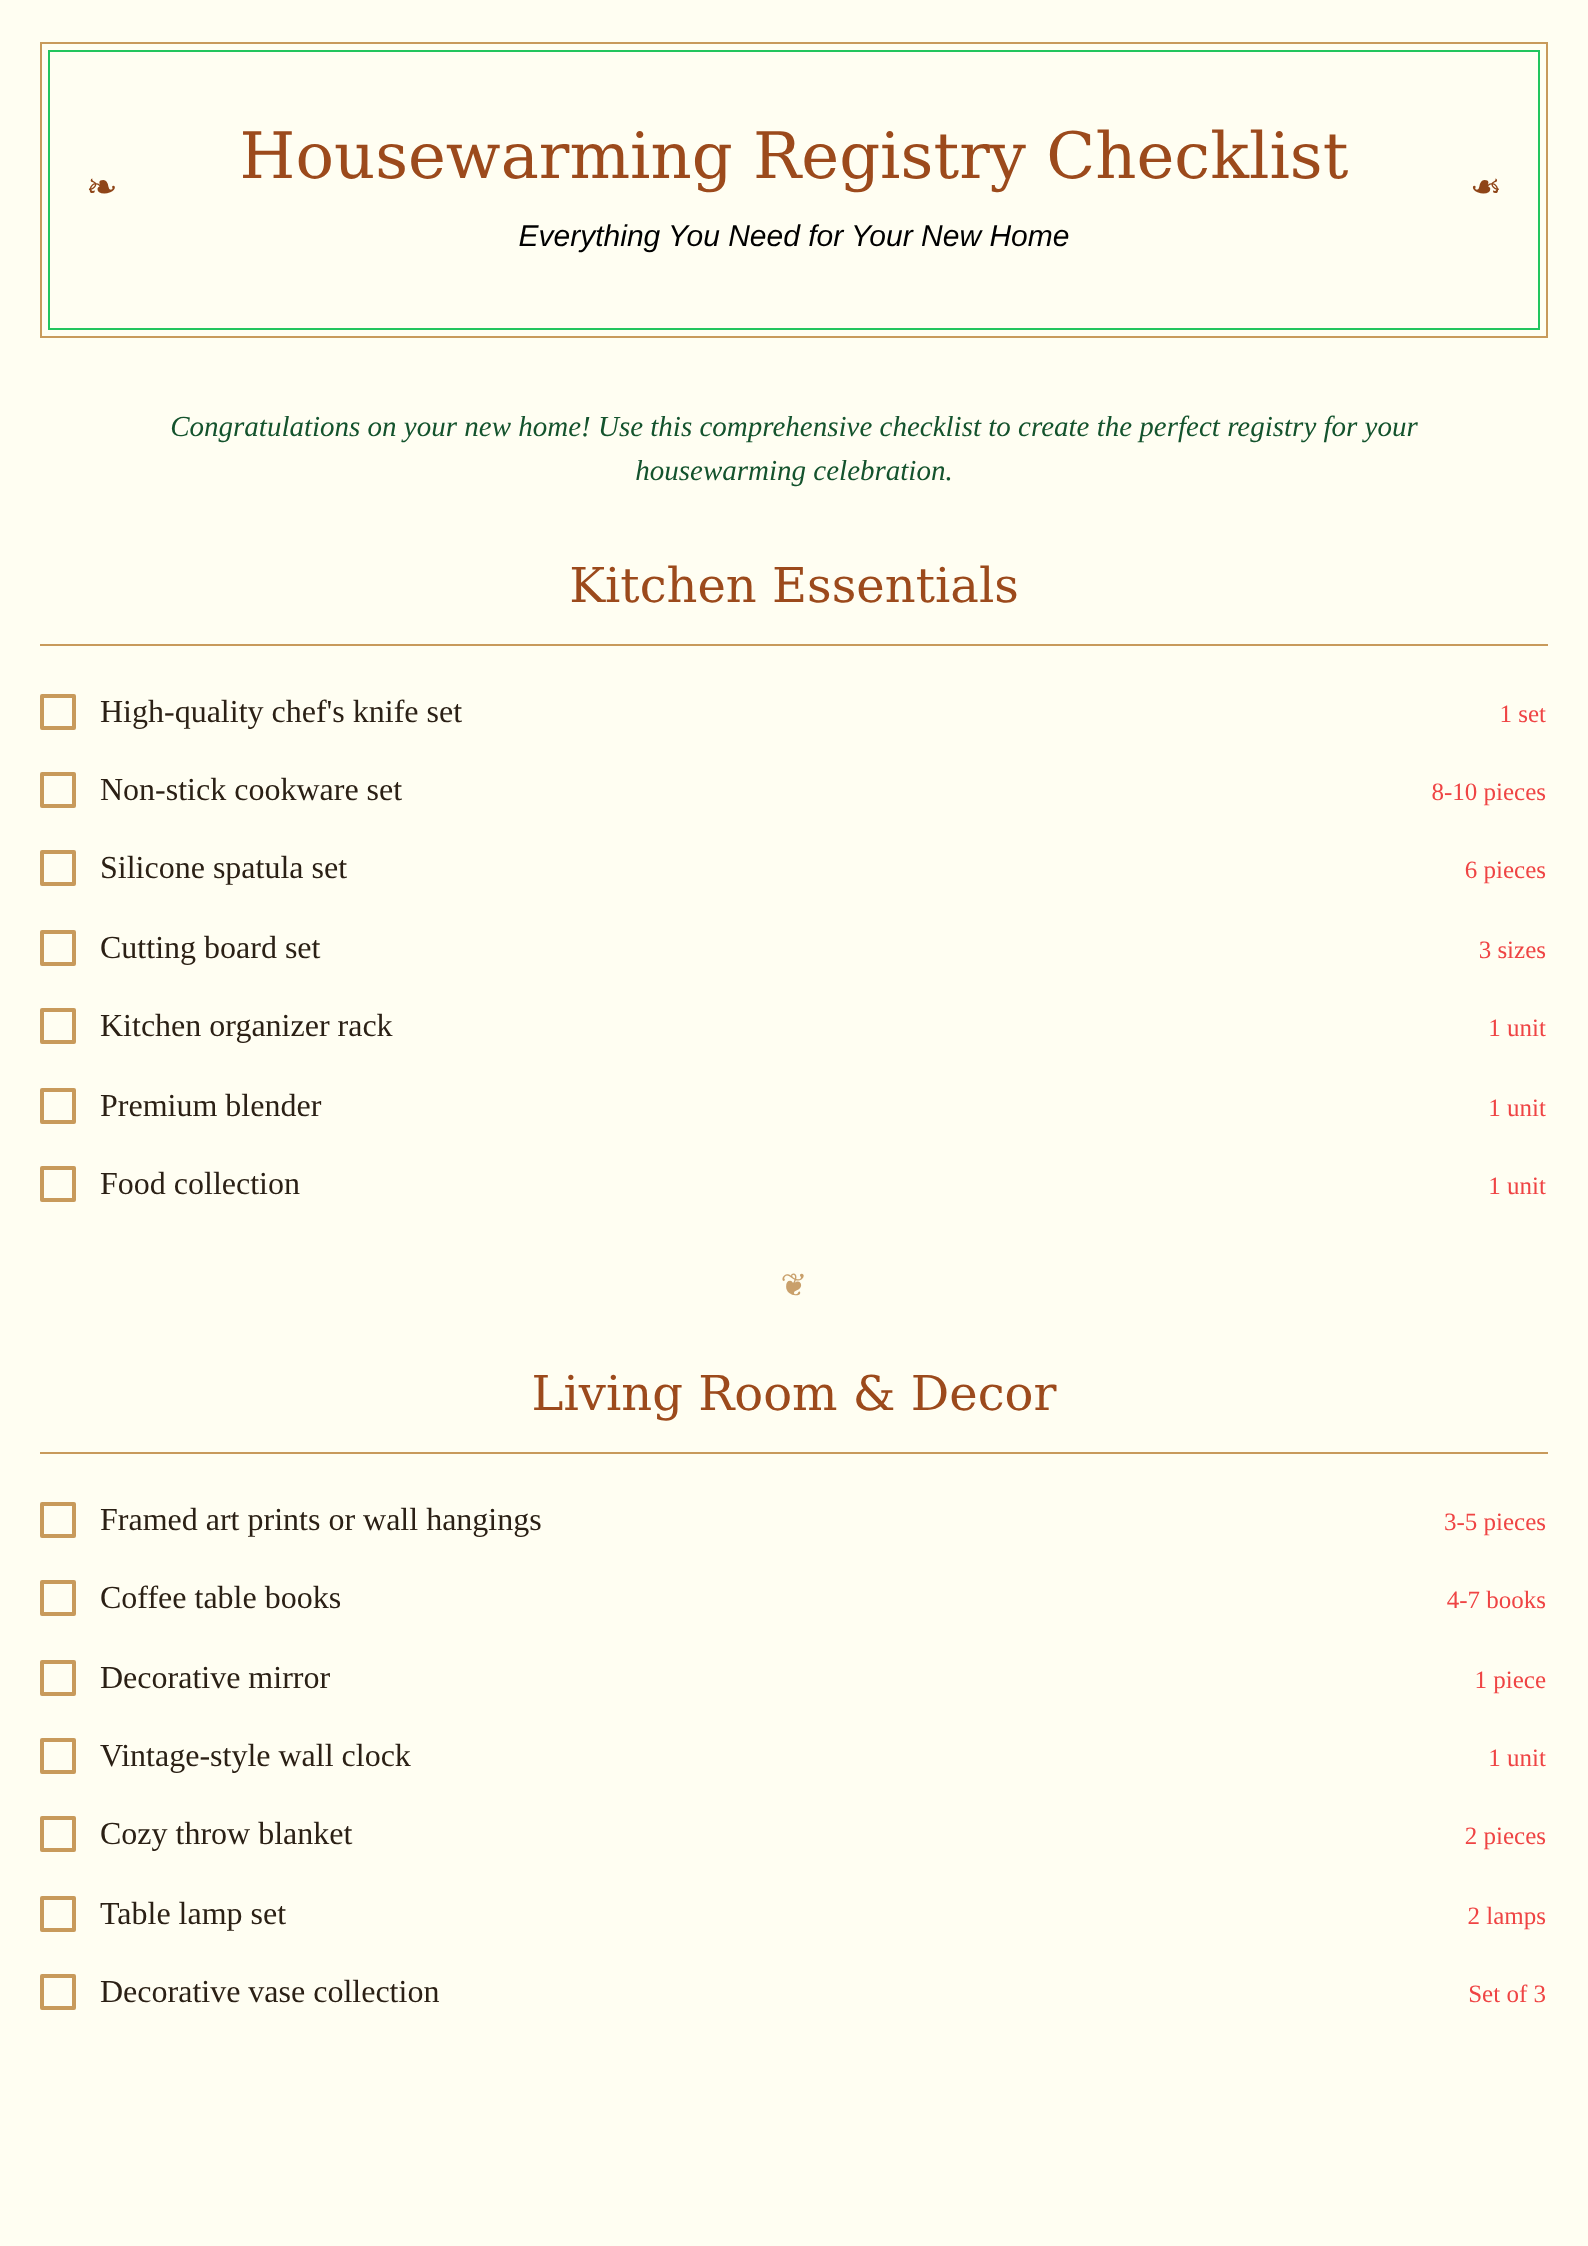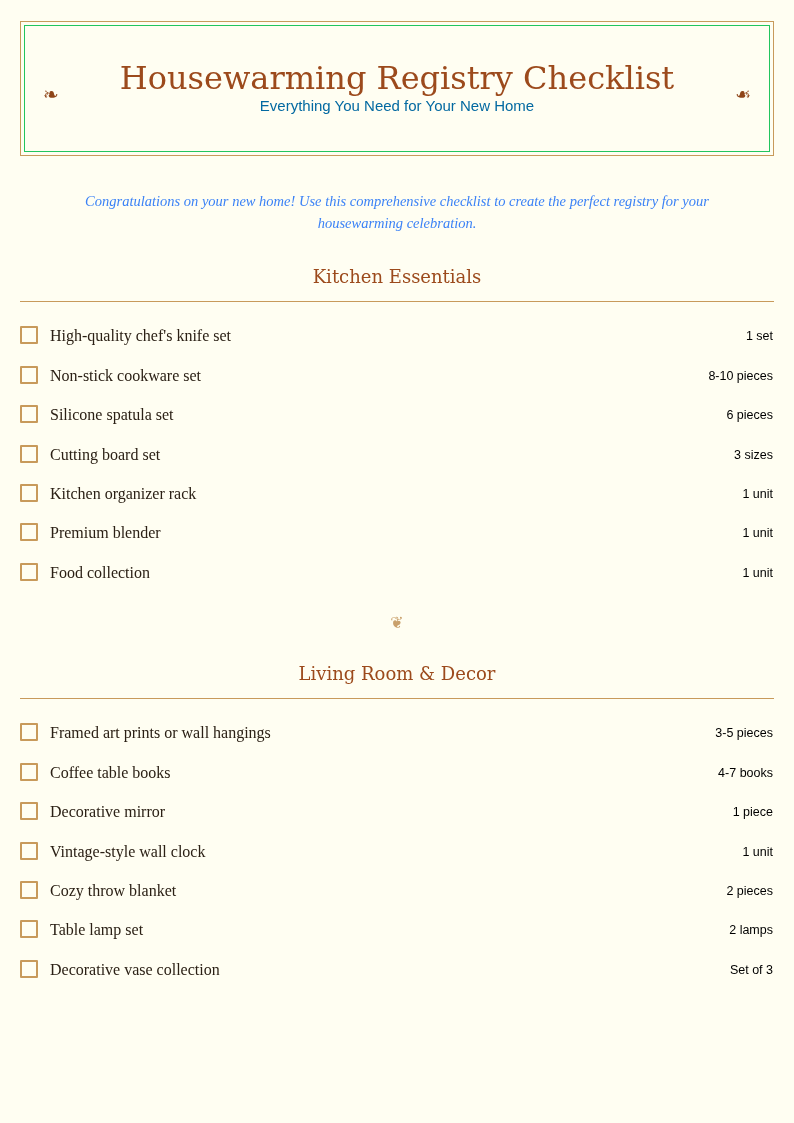--- a/index.html
+++ b/index.html
@@ -26,53 +26,55 @@
     text-align: center;
   }
   .doc-title {
     font-family: "DejaVu Serif", serif;
     font-weight: 400;
     font-size: 32px;
     line-height: 1.15;
     color: #9C4A1C;
   }
   .doc-subtitle {
+    margin-top: 13px;
     font-family: "Liberation Sans", sans-serif;
+    font-style: italic;
     font-size: 15px;
     line-height: 1.2;
-    color: #0369a1;
+    color: #000000;
   }
   .banner-icon {
     position: absolute;
     top: 63px;
     font-size: 19px;
     line-height: 1;
     color: #8F4518;
     font-family: "DejaVu Sans", sans-serif;
   }
   .banner-icon.left  { left: 22px; }
   .banner-icon.right { right: 22px; transform: scaleX(-1); }
 
   
   .intro {
     margin: 34px auto 0;
     max-width: 672px;
     text-align: center;
     font-style: italic;
     font-size: 14.5px;
     line-height: 22px;
-    color: #3b82f6;
+    color: #14532d;
   }
 
   
   .section { margin-top: 32px; }
   .section-title {
     font-family: "DejaVu Serif", serif;
     font-weight: 400;
-    font-size: 18px;
+    font-size: 24px;
     line-height: 1.2;
     text-align: center;
     color: #9C4A1C;
   }
   .section-rule {
     border: none;
     border-top: 1px solid #C89A5B;
     margin: 14px 0 0;
   }
   .item-list { list-style: none; margin-top: 24px; }
@@ -95,23 +97,23 @@
   }
   .item-label {
     margin-left: 12px;
     font-size: 16px;
     color: #2B2015;
     line-height: 20px;
   }
   .item-qty {
     margin-left: auto;
     padding-right: 1px;
-    font-family: Liberation Sans, sans-serif;
+    font-family: Liberation Serif, serif;
     font-size: 12.5px;
-    color: #000000;
+    color: #ef4444;
     line-height: 20px;
   }
 
   
   .section-divider {
     margin: 32px 0 6px;
     text-align: center;
     font-size: 16px;
     line-height: 1;
     color: #C9A06B;

